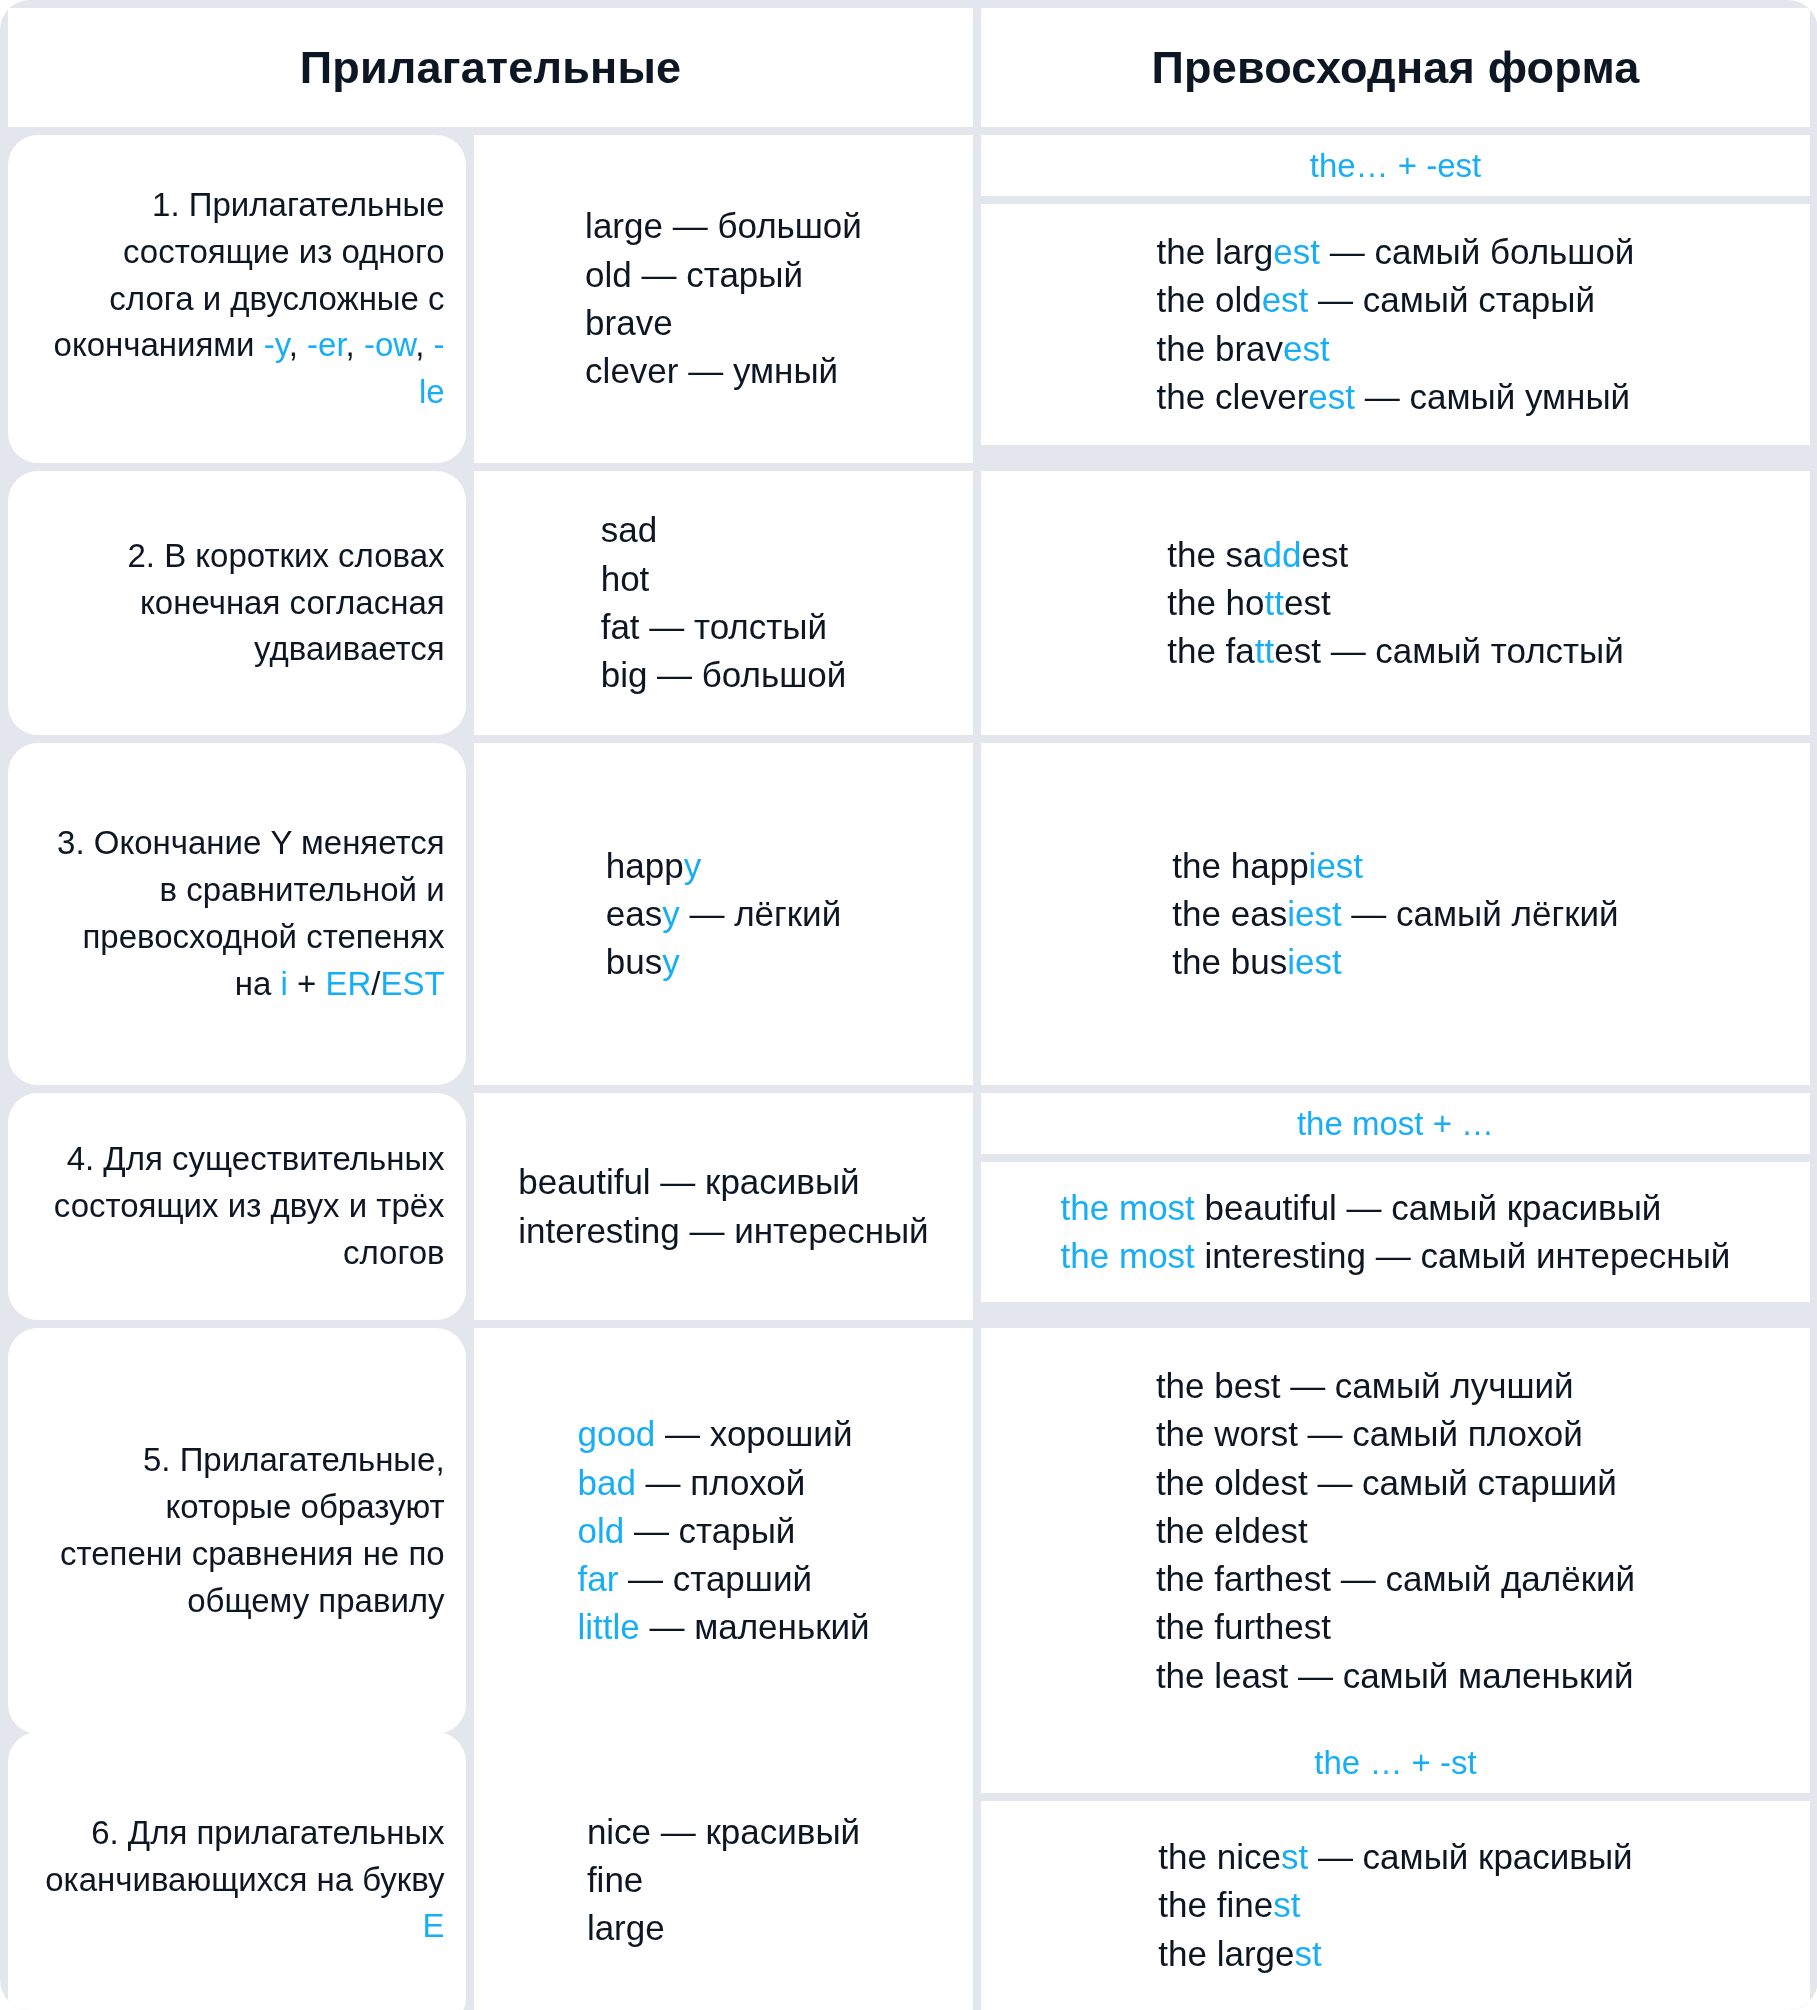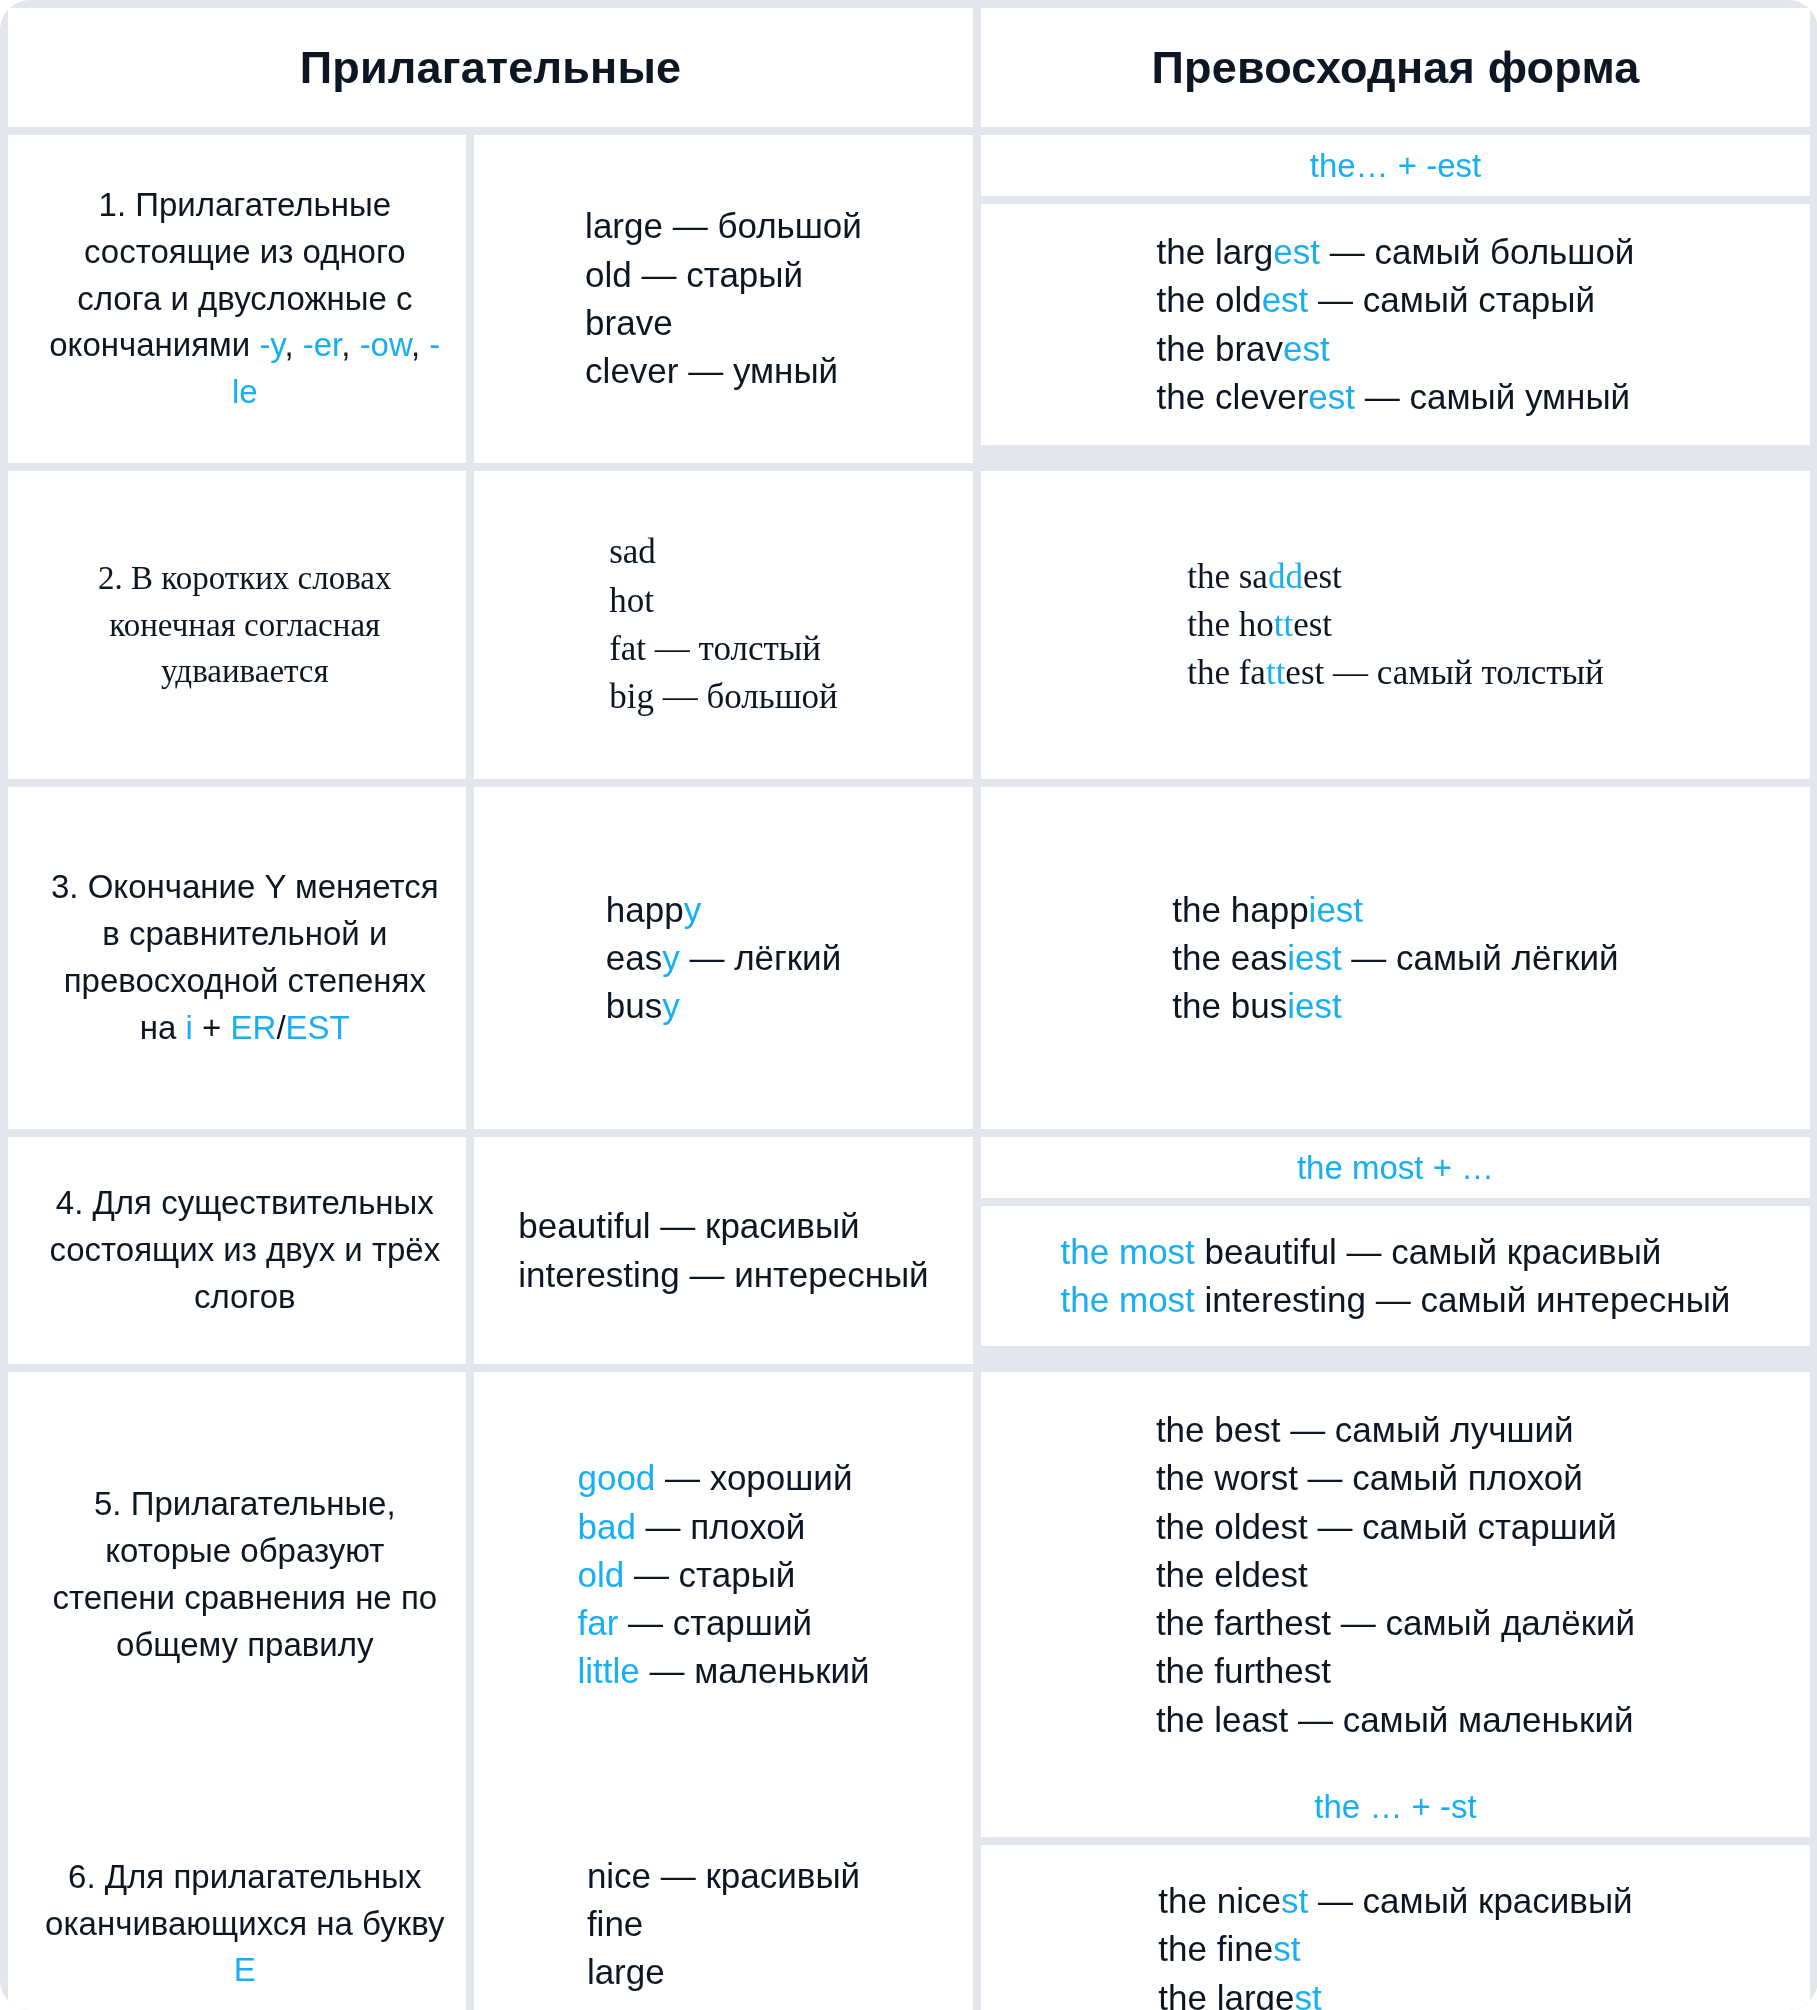--- a/index.html
+++ b/index.html
@@ -57,23 +57,24 @@
   .cell {
     background: #ffffff;
     box-sizing: border-box;
     display: flex;
     flex-direction: column;
     justify-content: center;
     padding: 18px 27px;
   }
   .cell.c1 {
     align-items: flex-start;
-    text-align: center;
+    text-align: right;
     padding-left: 37px;
     padding-right: 21.4px;
+    border-radius: 30px;
   }
   .cell.c2 {
     align-items: center;
     text-align: left;
     padding: 18px 8px;
   }
   .cell.c3 {
     padding: 0;
     display: block;
     background: #e3e7ed;
@@ -122,21 +123,21 @@
     text-align: left;
   }
   .ex-list { margin: 0; }
   .sup-list { margin: 16px; }
 
   .hl { color: #18aef5; }
   .blk { color: #0d1623; }
 
   
   .r1 { height: 328px; }
-  .r2 { height: 308px; font-family: Liberation Serif, serif; }
+  .r2 { height: 264px; }
   .r3 { height: 342px; }
   .r4 { height: 227px; }
   .r5 { height: 396px; }
   .r6 { height: 296px; }
 
   .r1 .subbody { height: 241px; }
   .r4 .subbody { height: 140px; }
   .r6 .subbody { height: 209px; }
 </style>
 </head>

